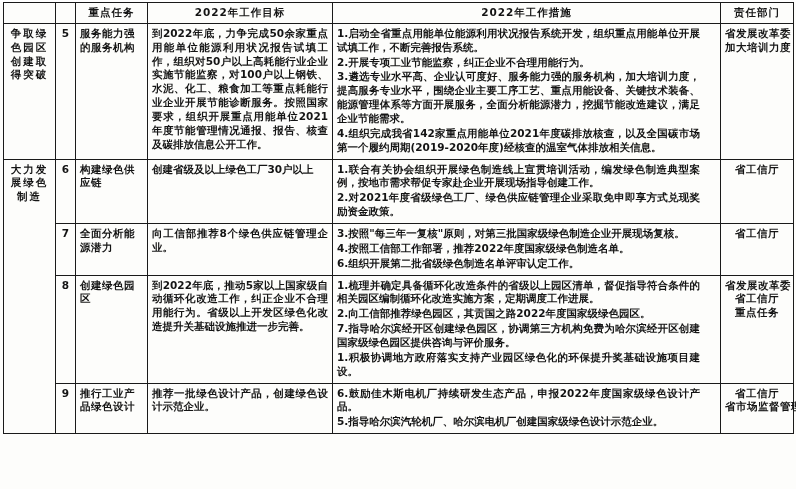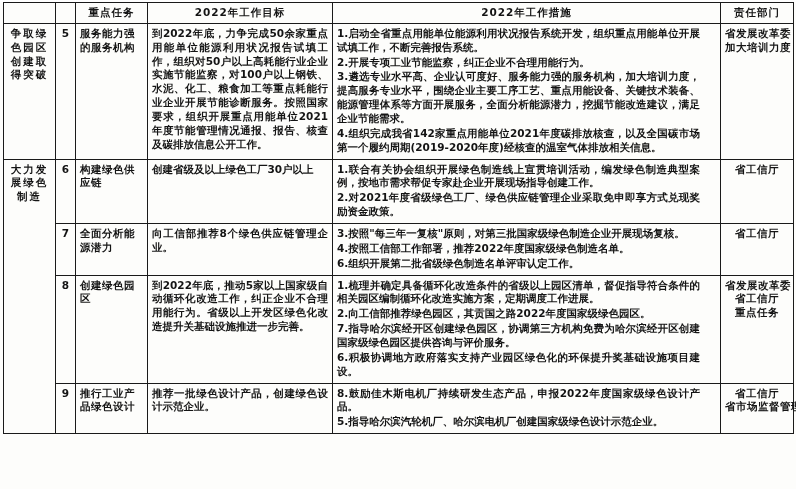--- a/index.html
+++ b/index.html
@@ -164,35 +164,35 @@
       </tr>
 
       <tr>
         <td class="num-cell">8</td>
         <td class="task-cell">创建绿色园区</td>
         <td class="goal-cell">到2022年底，推动5家以上国家级自动循环化改造工作，纠正企业不合理用能行为。省级以上开发区绿色化改造提升关基础设施推进一步完善。</td>
         <td class="measure-cell">
           <p>1.梳理并确定具备循环化改造条件的省级以上园区清单，督促指导符合条件的相关园区编制循环化改造实施方案，定期调度工作进展。</p>
           <p>2.向工信部推荐绿色园区，其贡国之路2022年度国家级绿色园区。</p>
           <p>7.指导哈尔滨经开区创建绿色园区，协调第三方机构免费为哈尔滨经开区创建国家级绿色园区提供咨询与评价服务。</p>
-          <p>6.积极协调地方政府落实支持产业园区绿色化的环保提升奖基础设施项目建设。</p>
+          <p>1.积极协调地方政府落实支持产业园区绿色化的环保提升奖基础设施项目建设。</p>
         </td>
         <td class="dept-cell">
           <div>省发展改革委</div>
           <div>省工信厅</div>
           <div>重点任务</div>
         </td>
       </tr>
 
       <tr>
         <td class="num-cell">9</td>
         <td class="task-cell">推行工业产品绿色设计</td>
         <td class="goal-cell">推荐一批绿色设计产品，创建绿色设计示范企业。</td>
         <td class="measure-cell">
-          <p>8.鼓励佳木斯电机厂持续研发生态产品，申报2022年度国家级绿色设计产品。</p>
+          <p>6.鼓励佳木斯电机厂持续研发生态产品，申报2022年度国家级绿色设计产品。</p>
           <p>5.指导哈尔滨汽轮机厂、哈尔滨电机厂创建国家级绿色设计示范企业。</p>
         </td>
         <td class="dept-cell">
           <div>省工信厅</div>
           <div>省市场监督管理局</div>
         </td>
       </tr>
     </tbody>
   </table>
 </div>

